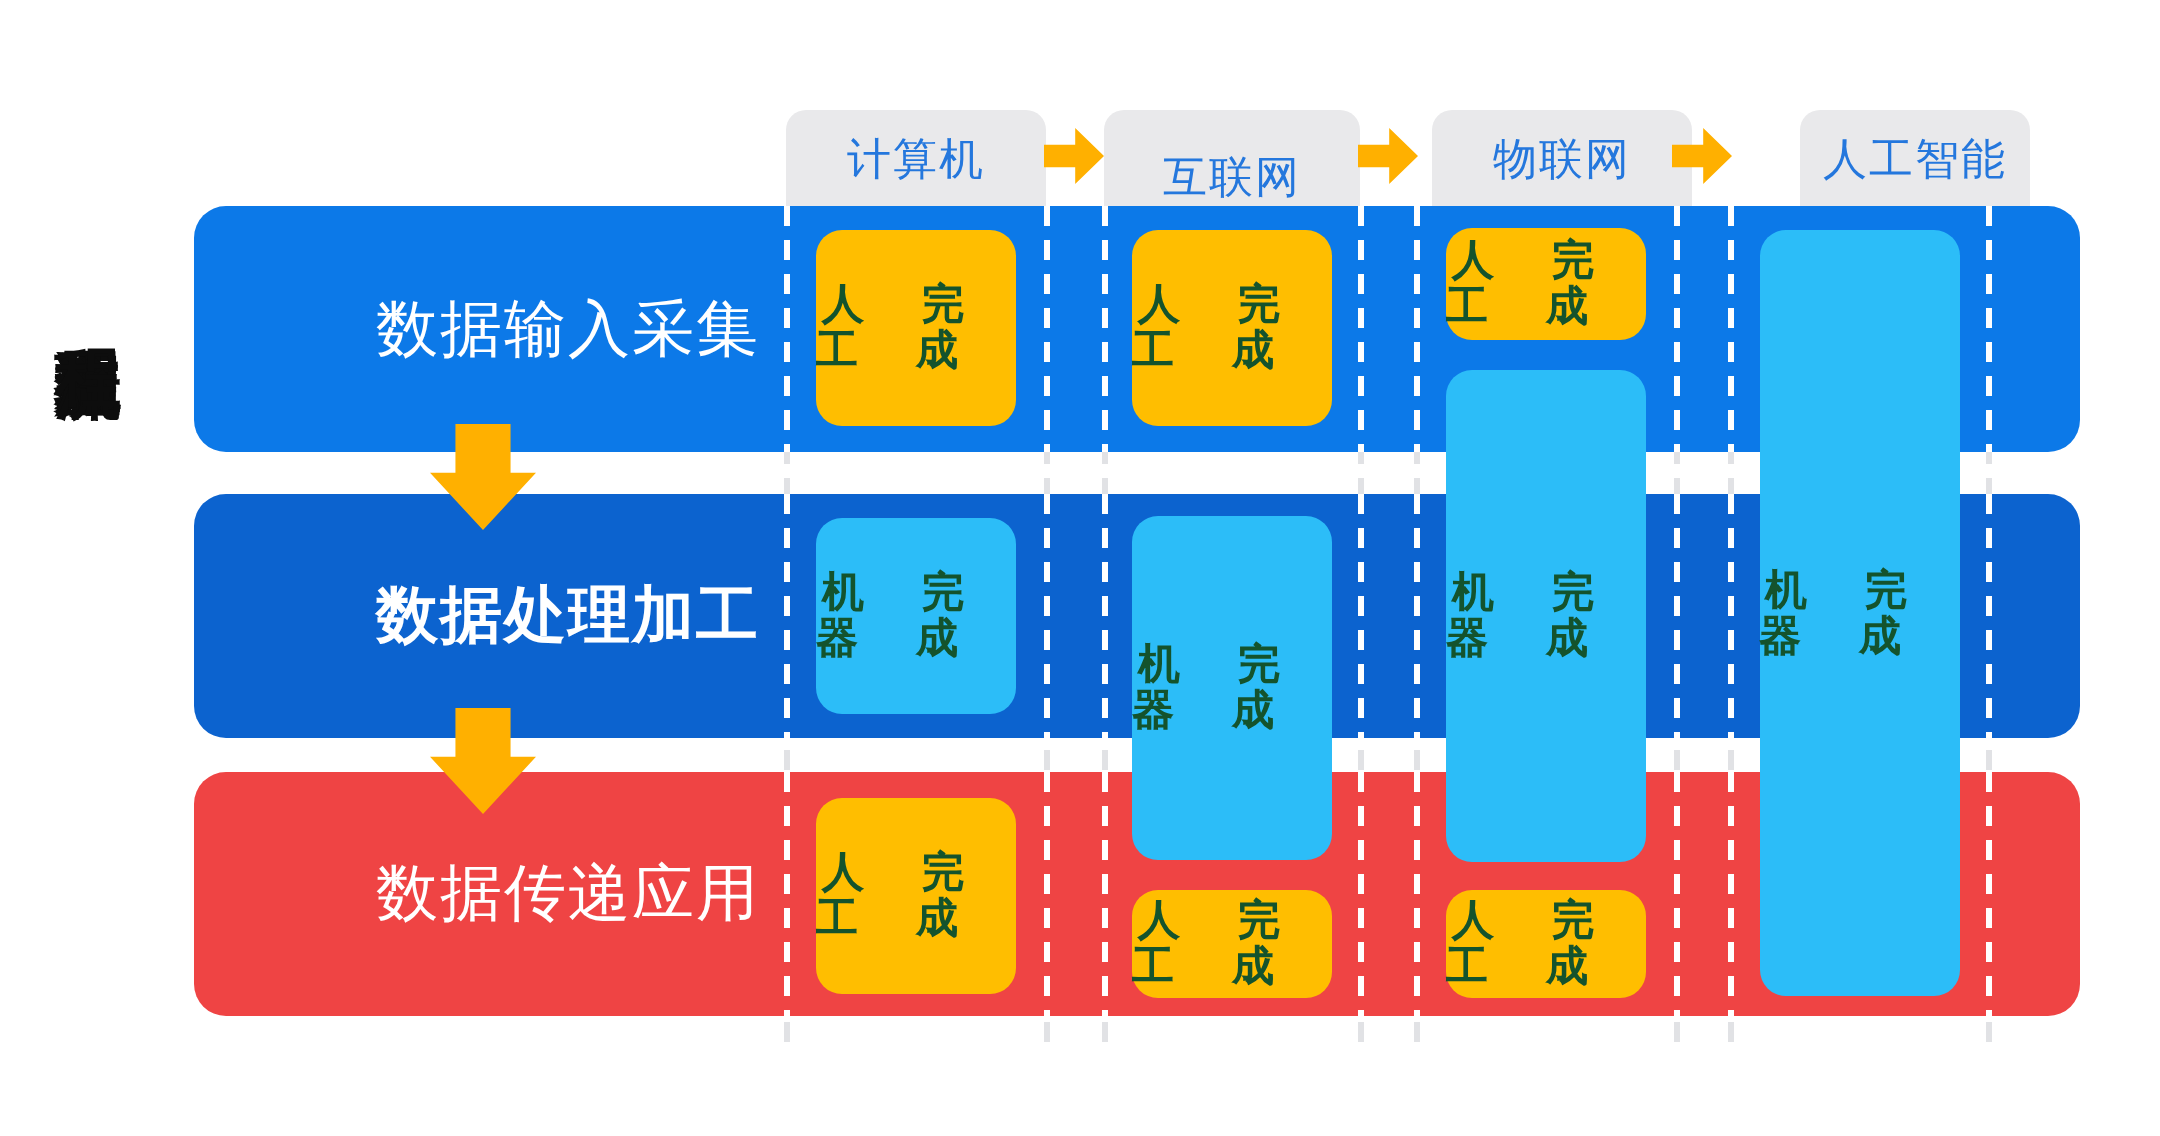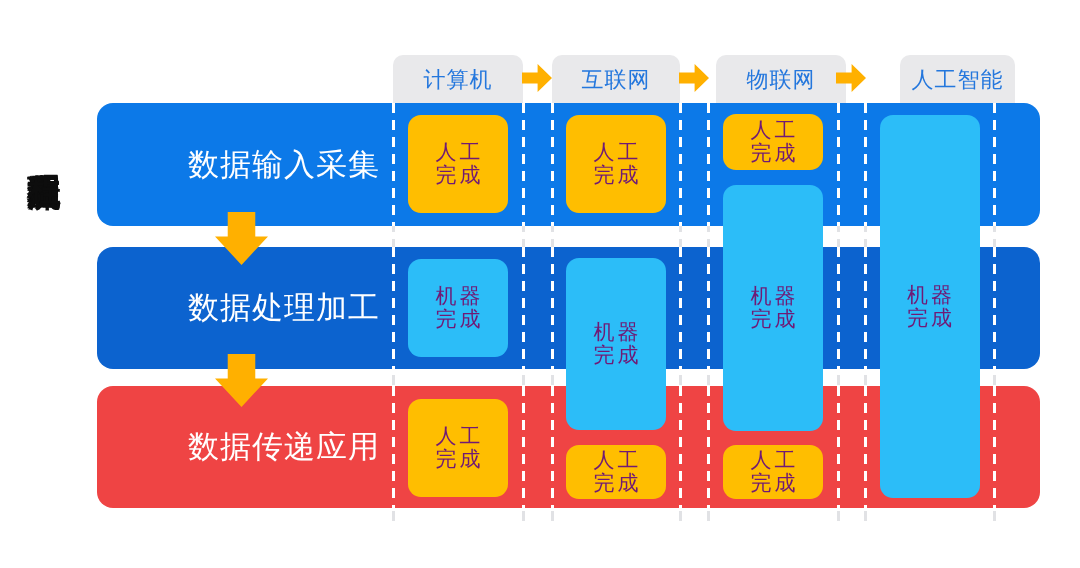--- a/index.html
+++ b/index.html
@@ -32,40 +32,40 @@
   .gline{
     position:absolute;width:3px;top:103px;height:419px;z-index:0;
     background:repeating-linear-gradient(180deg,var(--dash-gray) 0 10px,transparent 10px 17px);
   }
   .wline{
     position:absolute;width:3px;z-index:3;
     background:repeating-linear-gradient(180deg,#ffffff 0 10px,transparent 10px 17px);
   }
   .cell{
     position:absolute;z-index:4;border-radius:13px;
-    display:flex;flex-direction:column;align-items:center;justify-content:center;
-    color:#701a75;font-size:21px;line-height:23px;letter-spacing:3px;text-indent:3px;
+    display:flex;flex-direction:row;align-items:center;justify-content:center;
+    color:#14532d;font-size:21px;line-height:23px;letter-spacing:3px;text-indent:3px;font-weight:bold;
   }
   .cell.human{background:var(--human);}
   .cell.machine{background:var(--machine);}
   .darrow{
     position:absolute;z-index:5;background:var(--arrow);
     clip-path:polygon(24% 0,76% 0,76% 46%,100% 46%,50% 100%,0 46%,24% 46%);
   }
 </style>
 </head>
 <body>
 
 <div class="canvas" style="--tab-bg: #e9e9eb; --tab-text: #2477dd; --arrow: #ffb000; --human: #ffbe00; --machine: #2cbdf8; --dash-gray: #e1e2e5;">
   <div class="vtitle">数据处理和应用流程</div>
   <div id="tabs">
       <div class="tab" style="left: 393px; width: 130px;">
         <span>计算机</span>
       </div>
-      <div class="tab" style="left: 552px; width: 128px;">
+      <div class="tab" style="left: 552px; width: 128px; align-items: flex-end;">
         <span>互联网</span>
       </div>
       <div class="tab" style="left: 716px; width: 130px;">
         <span>物联网</span>
       </div>
       <div class="tab" style="left: 900px; width: 115px;">
         <span>人工智能</span>
       </div>
     </div>
   <div id="tab-arrows">
@@ -80,21 +80,21 @@
       <div class="gline" style="left: 679px;"></div>
       <div class="gline" style="left: 707px;"></div>
       <div class="gline" style="left: 837px;"></div>
       <div class="gline" style="left: 864px;"></div>
       <div class="gline" style="left: 993px;"></div>
     </div>
   <div id="rows">
       <div class="row-bar" style="top: 103px; height: 123px; background: rgb(12, 121, 232);">
         <div class="row-label">数据输入采集</div>
       </div>
-      <div class="row-bar" style="top: 247px; height: 122px; background: rgb(12, 99, 207);">
+      <div class="row-bar" style="top: 247px; height: 122px; background: rgb(12, 99, 207); font-weight: bold;">
         <div class="row-label">数据处理加工</div>
       </div>
       <div class="row-bar" style="top: 386px; height: 122px; background: #ef4444;">
         <div class="row-label">数据传递应用</div>
       </div>
     </div>
   <div id="wlines">
       <div class="wline" style="left: 392px; top: 103px; height: 123px;"></div>
       <div class="wline" style="left: 392px; top: 247px; height: 122px;"></div>
       <div class="wline" style="left: 392px; top: 386px; height: 122px;"></div>

